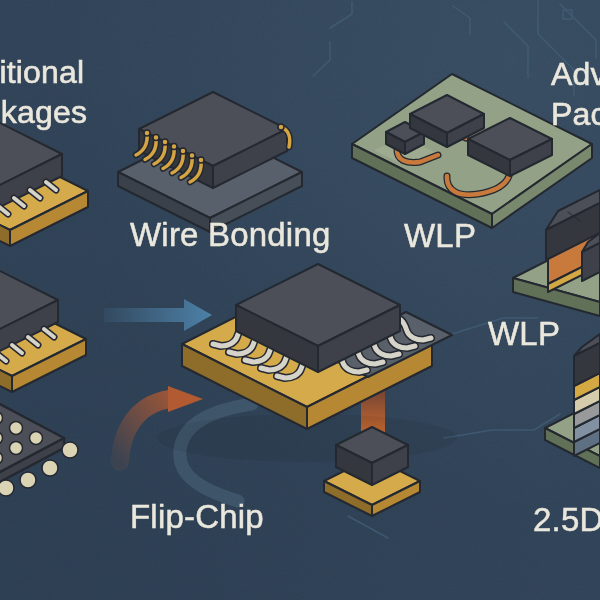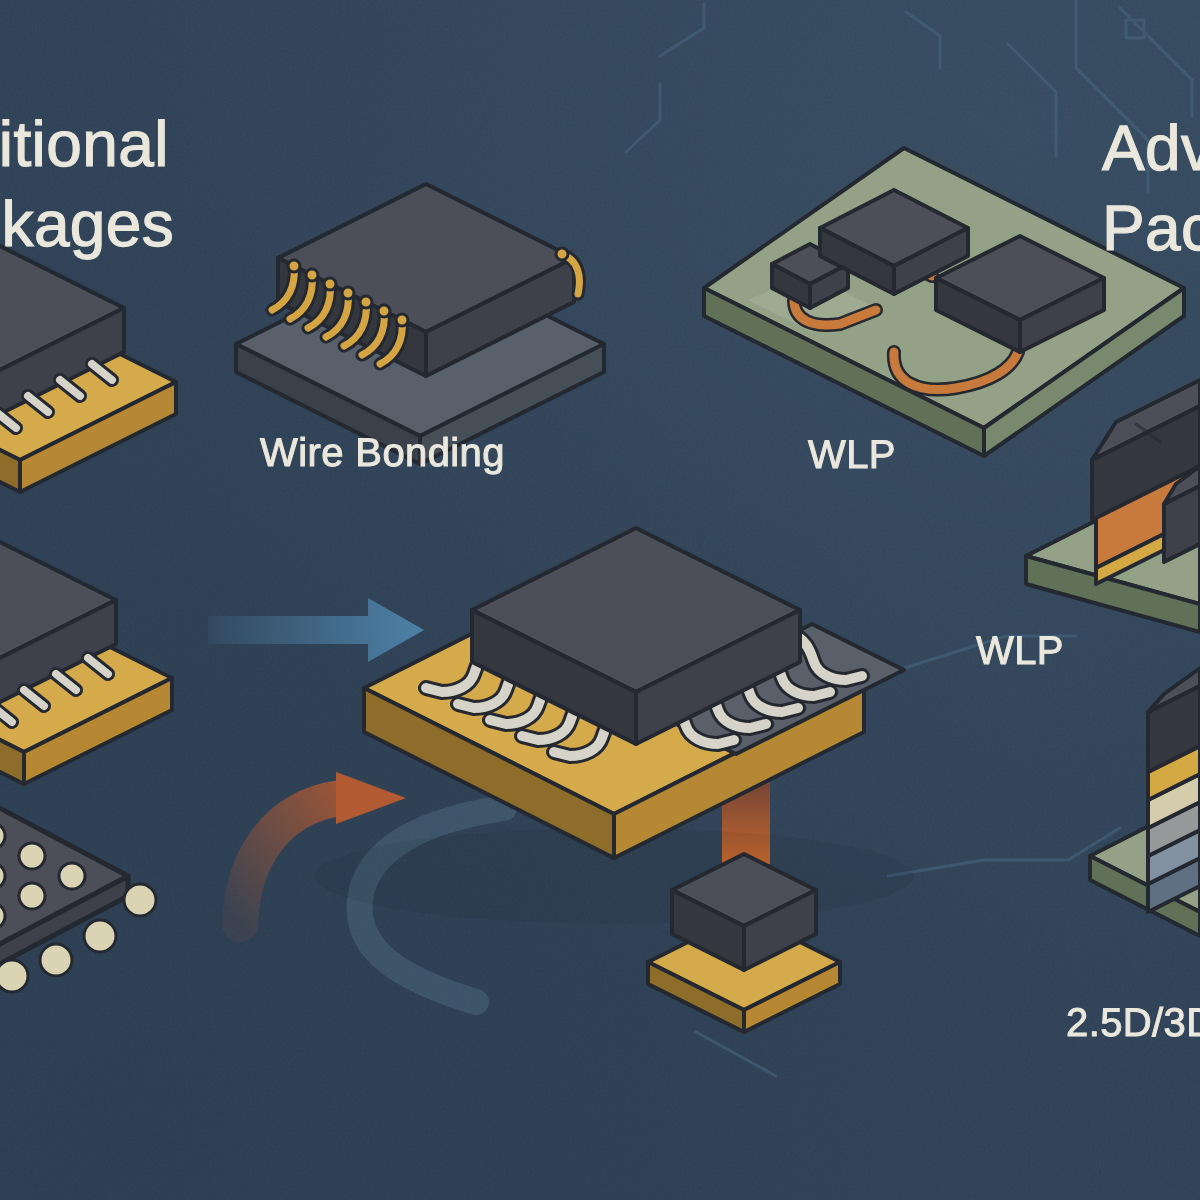--- a/index.html
+++ b/index.html
@@ -13,21 +13,21 @@
     --arrow-blue:#4d81a8; --arrow-red:#b25a31; --ribbon-blue:#7fa6c0;
     --stack-gold:#d4a843; --stack-cream:#d5ccab; --stack-gray:#97999b;
     --stack-blue:#8191a1; --stack-blue2:#5f7082; --faint-trace:#44617a;
     --red-col-top:#5d3a36; --red-col-bottom:#c4682f;
   }
   html,body{margin:0;padding:0;background:var(--background);}
   .stage{position:relative;width:600px;height:600px;overflow:hidden;
          background:var(--background);font-family:"Liberation Sans",sans-serif;}
   .stage svg{position:absolute;left:0;top:0;}
   svg *{stroke-linejoin:round;stroke-linecap:round;}
-  .label{position:absolute;color:var(--text);font-size:20px;white-space:nowrap;
+  .label{position:absolute;color:var(--text);font-size:33px;white-space:nowrap;
          -webkit-text-stroke:0.5px currentColor;letter-spacing:0.2px;}
   .title-line{position:absolute;color:var(--text);font-size:32px;white-space:nowrap;
          -webkit-text-stroke:0.6px currentColor;letter-spacing:0.2px;line-height:1;}
 </style>
 </head>
 <body>
 
 <div class="stage">
 
 <svg width="600" height="600" viewBox="0 0 600 600">
@@ -294,15 +294,16 @@
 </svg>
 
 <div class="title-line" style="left:-66px;top:56px">Traditional</div>
 <div class="title-line" style="left:-55px;top:96px">Packages</div>
 <div class="title-line" style="left:551px;top:58px">Advanced</div>
 <div class="title-line" style="left:551px;top:98px">Packaging</div>
 
 <div class="label" style="left:130px;top:216px">Wire Bonding</div>
 <div class="label" style="left:404px;top:217px">WLP</div>
 <div class="label" style="left:488px;top:315px">WLP</div>
+<div class="label" style="left:130px;top:498px">Flip-Chip</div>
 <div class="label" style="left:533px;top:501px">2.5D/3D</div>
 
 </div>
 
 </body></html>

